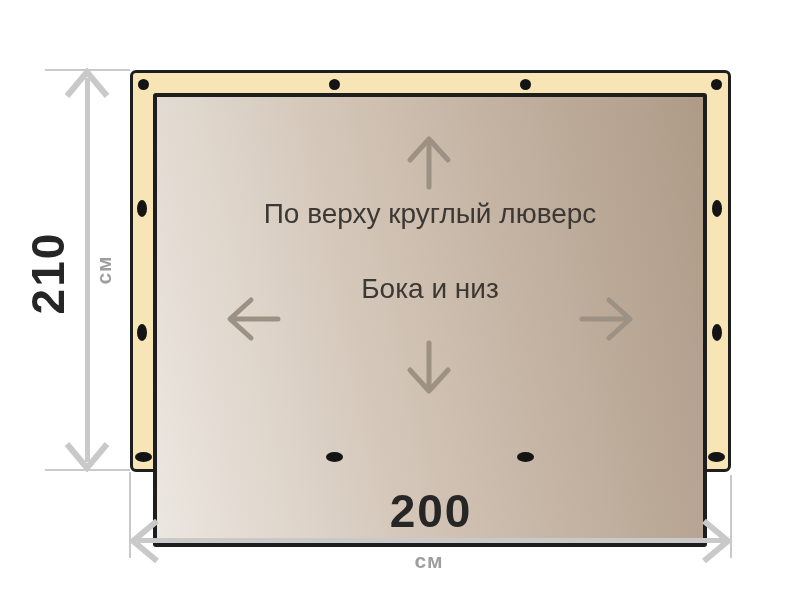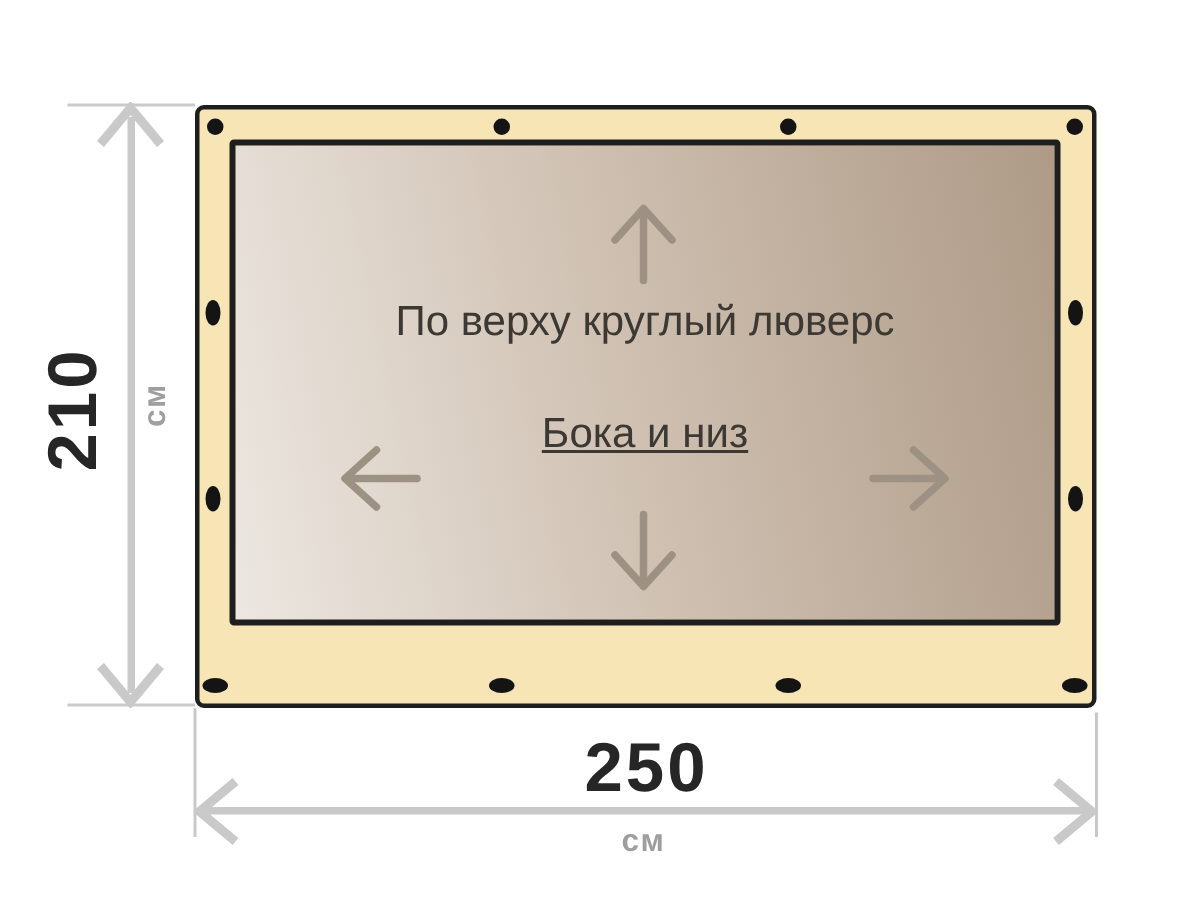--- a/index.html
+++ b/index.html
@@ -10,35 +10,35 @@
   }
   
   .tarp{
     position:absolute;left:130px;top:70px;width:601px;height:402px;
     box-sizing:border-box;
     background:var(--tarp-hem,#f7e5b6);
     border:3px solid var(--tarp-border,#1e1e1e);
     border-radius:6px;
   }
   .panel{
-    position:absolute;left:20px;top:20px;width:554px;height:324px;
+    position:absolute;left:20px;top:20px;width:554px;height:454px;
     box-sizing:border-box;
     border:4px solid var(--tarp-border,#1e1e1e);
     border-radius:3px;
     background:linear-gradient(78deg,
       var(--panel-gradient-light,#ece7e1) 0%,
       var(--panel-gradient-mid,#cfc0b1) 48%,
       var(--panel-gradient-dark,#ae9a87) 100%);
   }
   .grommet{position:absolute;background:var(--grommet,#141414);border-radius:50%;}
   
   .note{position:absolute;left:0;width:546px;text-align:center;
         color:var(--panel-text,#3c3833);font-size:28px;}
   .note-top{top:101px;line-height:32px;}
-  .note-center{top:177px;line-height:30px;text-decoration:underline;}
+  .note-center{top:177px;line-height:30px;}
   .arr{position:absolute;color:var(--panel-arrow,#9c9183);}
   .arr-up{left:248px;top:36px;}
   .arr-down{left:248px;top:242px;}
   .arr-left{left:67px;top:198px;}
   .arr-right{left:421px;top:198px;}
   
   .tick{position:absolute;background:var(--dimension-line,#c9c9c9);}
   .dimline{position:absolute;background:var(--dimension-line,#c9c9c9);}
   .dim-arrow{position:absolute;color:var(--dimension-line,#c9c9c9);}
   .dim-number{
@@ -112,16 +112,16 @@
 
   <div class="tick" style="left:129px;top:472px;width:2px;height:86px;"></div>
   <div class="tick" style="left:730px;top:475px;width:2px;height:83px;"></div>
   <div class="dimline" style="left:138px;top:538px;width:588px;height:5px;"></div>
   <svg class="dim-arrow" style="left:129px;top:517px;" width="32" height="48" viewBox="0 0 32 48">
     <polyline points="28,4 4,24 28,44" fill="none" stroke="currentColor" stroke-width="6"></polyline>
   </svg>
   <svg class="dim-arrow" style="left:700px;top:517px;" width="32" height="48" viewBox="0 0 32 48">
     <polyline points="4,4 28,24 4,44" fill="none" stroke="currentColor" stroke-width="6"></polyline>
   </svg>
-  <div class="dim-number num-h">250</div>
+  <div class="dim-number num-h">200</div>
   <div class="dim-unit unit-h">см</div>
 
 </div>
 
 </body></html>

